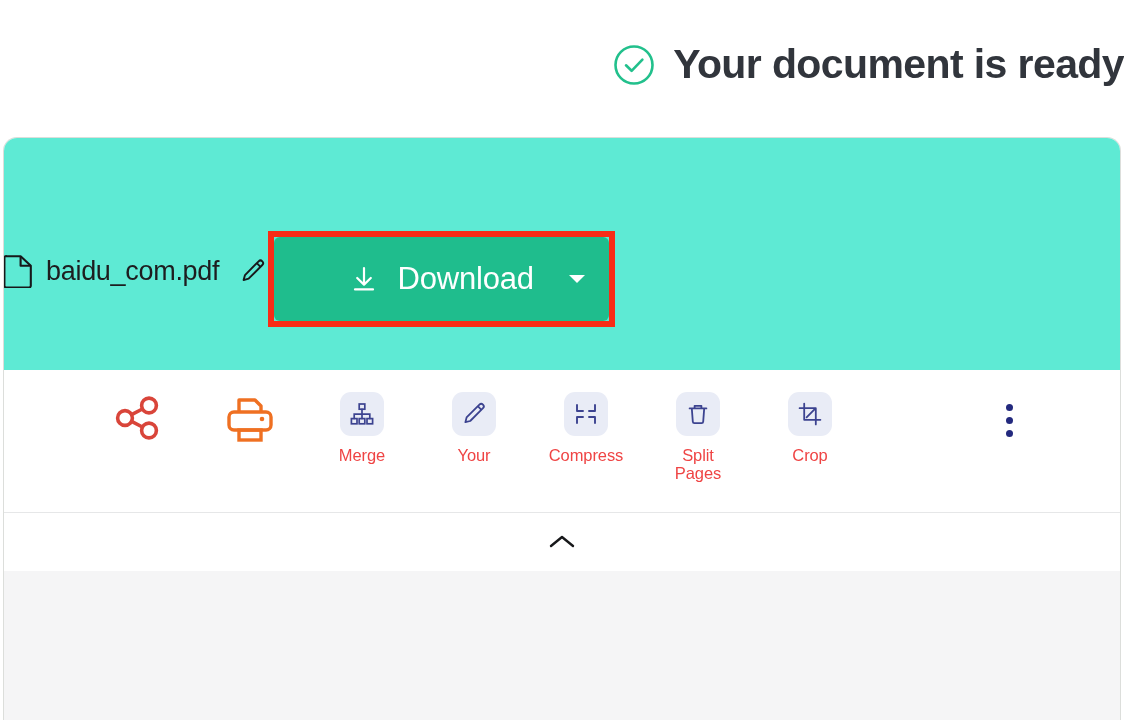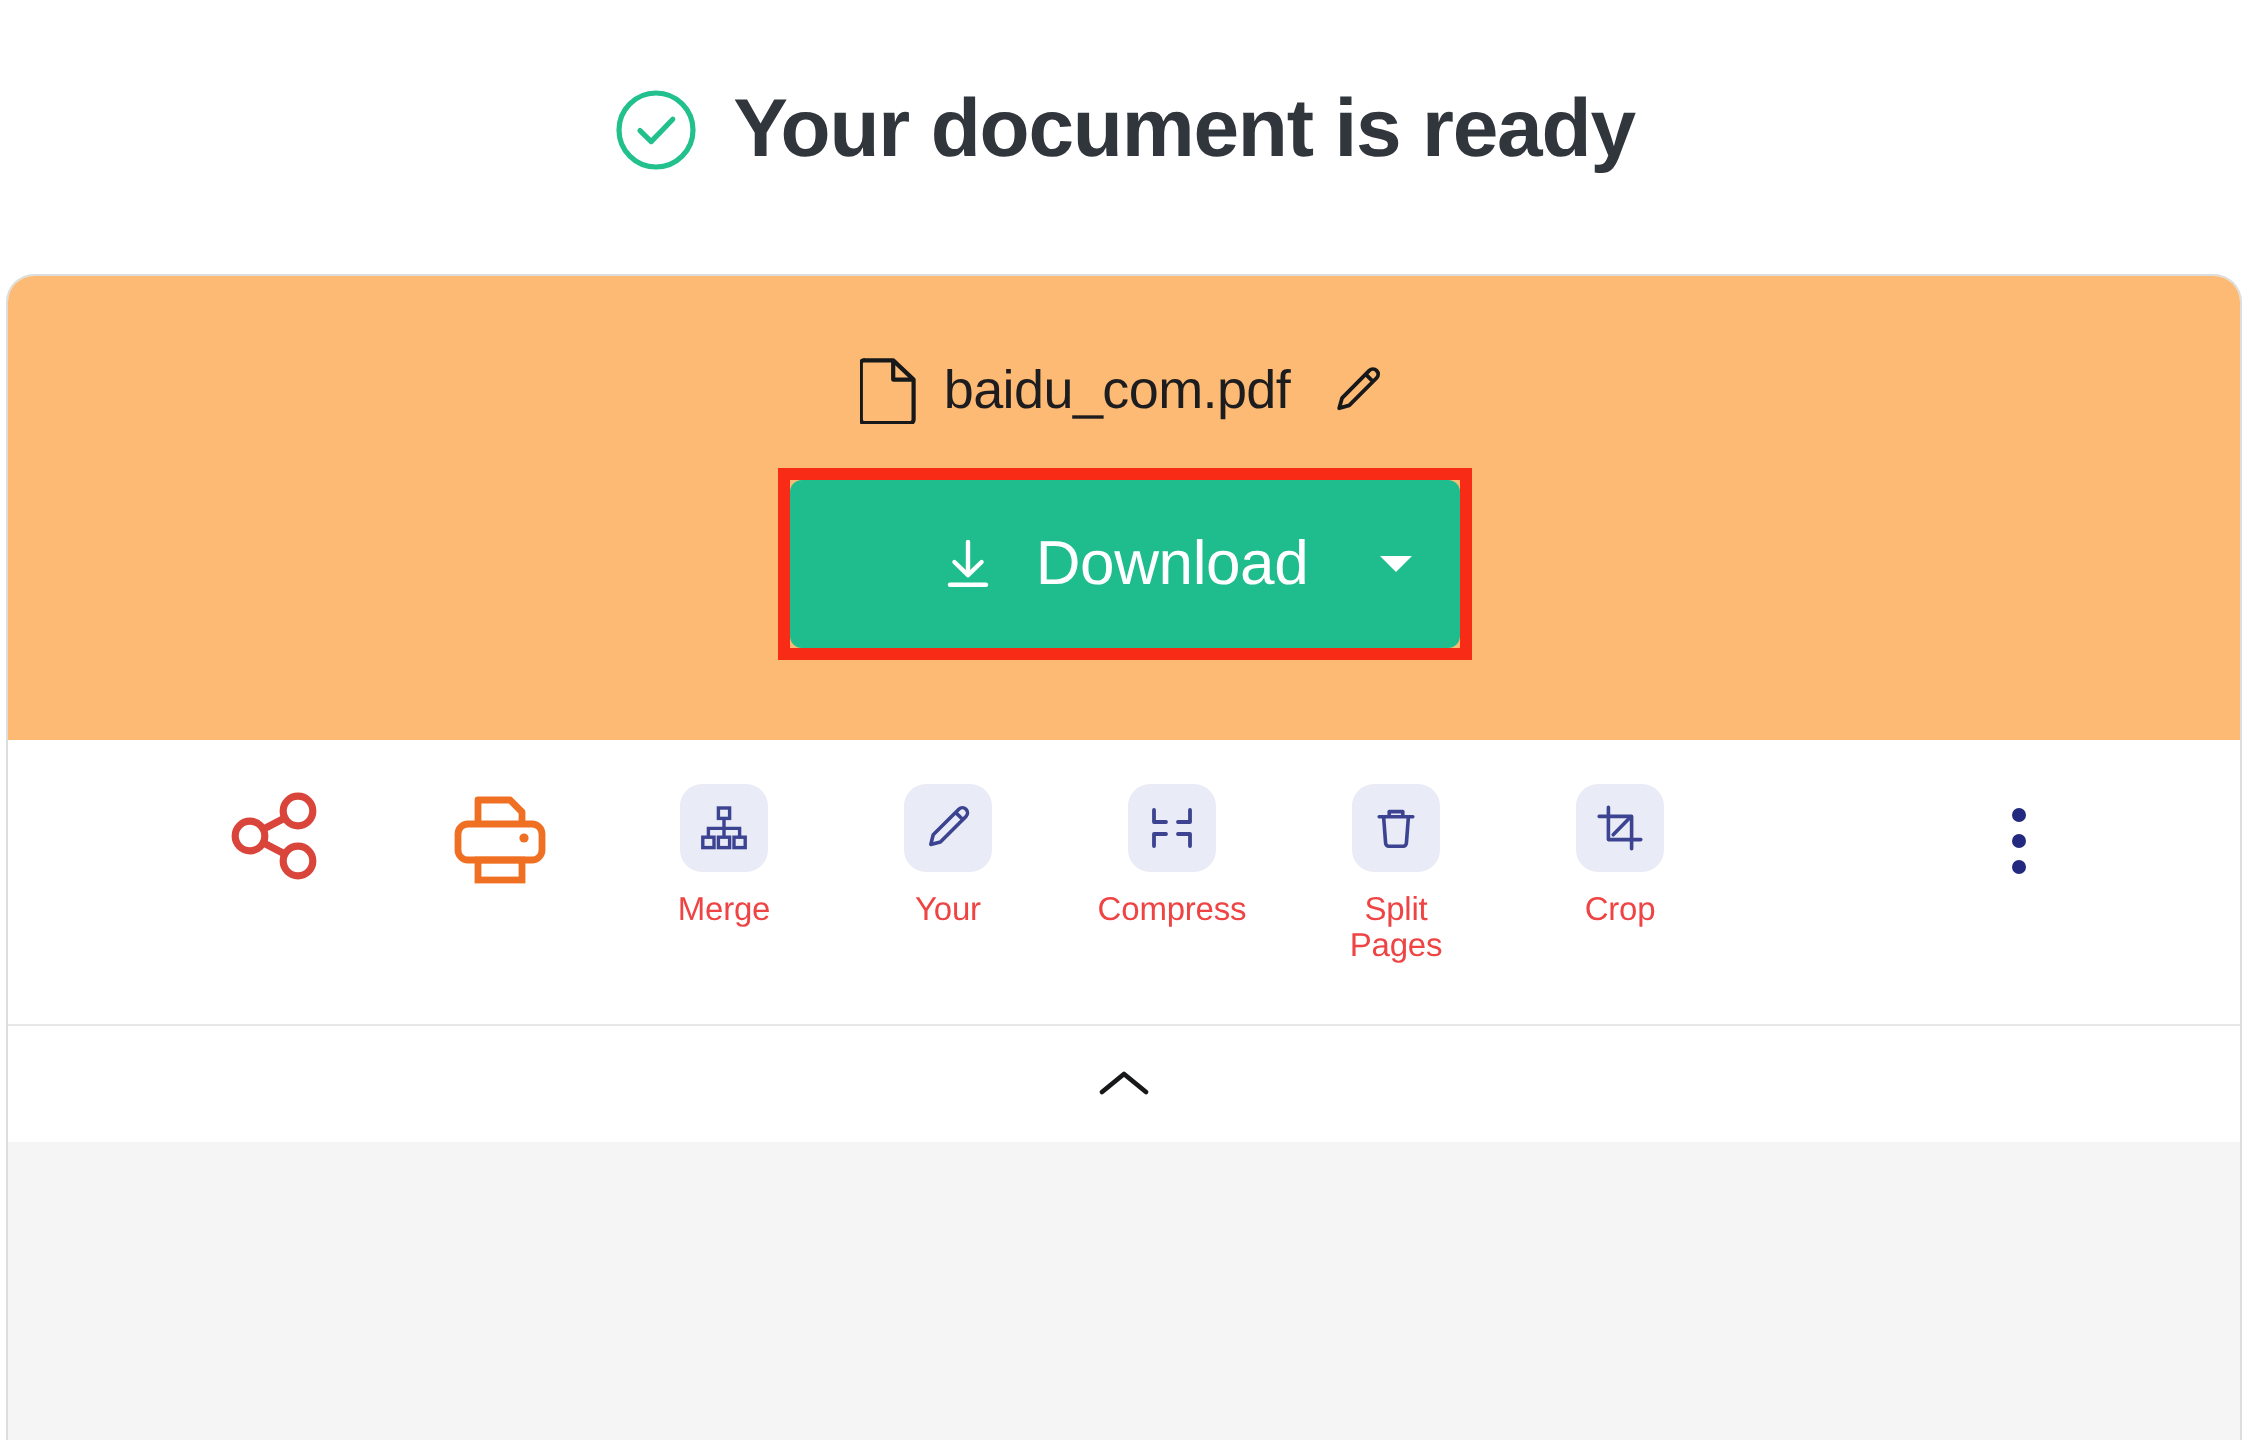--- a/index.html
+++ b/index.html
@@ -13,21 +13,21 @@
     font-family: "Liberation Sans", sans-serif;
     overflow: hidden;
     position: relative;
   }
 
   
   .header {
     height: 137px;
     display: flex;
     align-items: center;
-    justify-content: center;
+    justify-content: flex-end;
     background: #ffffff;
     box-sizing: border-box;
     padding-bottom: 8px;
   }
   .header-inner {
     display: flex;
     align-items: center;
     gap: 18px;
   }
   .check-icon {
@@ -55,26 +55,26 @@
     border: 1px solid #dcdedb;
     border-bottom: none;
     border-top-left-radius: 14px;
     border-top-right-radius: 14px;
     box-sizing: border-box;
     overflow: hidden;
     height: 583px;
   }
 
   .card-top {
-    background: #fdba74;
+    background: #5eead4;
     height: 232px;
     box-sizing: border-box;
     padding-top: 34px;
     display: flex;
-    flex-direction: column;
+    flex-direction: row;
     align-items: center;
   }
 
   .filename-row {
     display: flex;
     align-items: center;
     justify-content: center;
     gap: 13px;
     height: 46px;
   }

